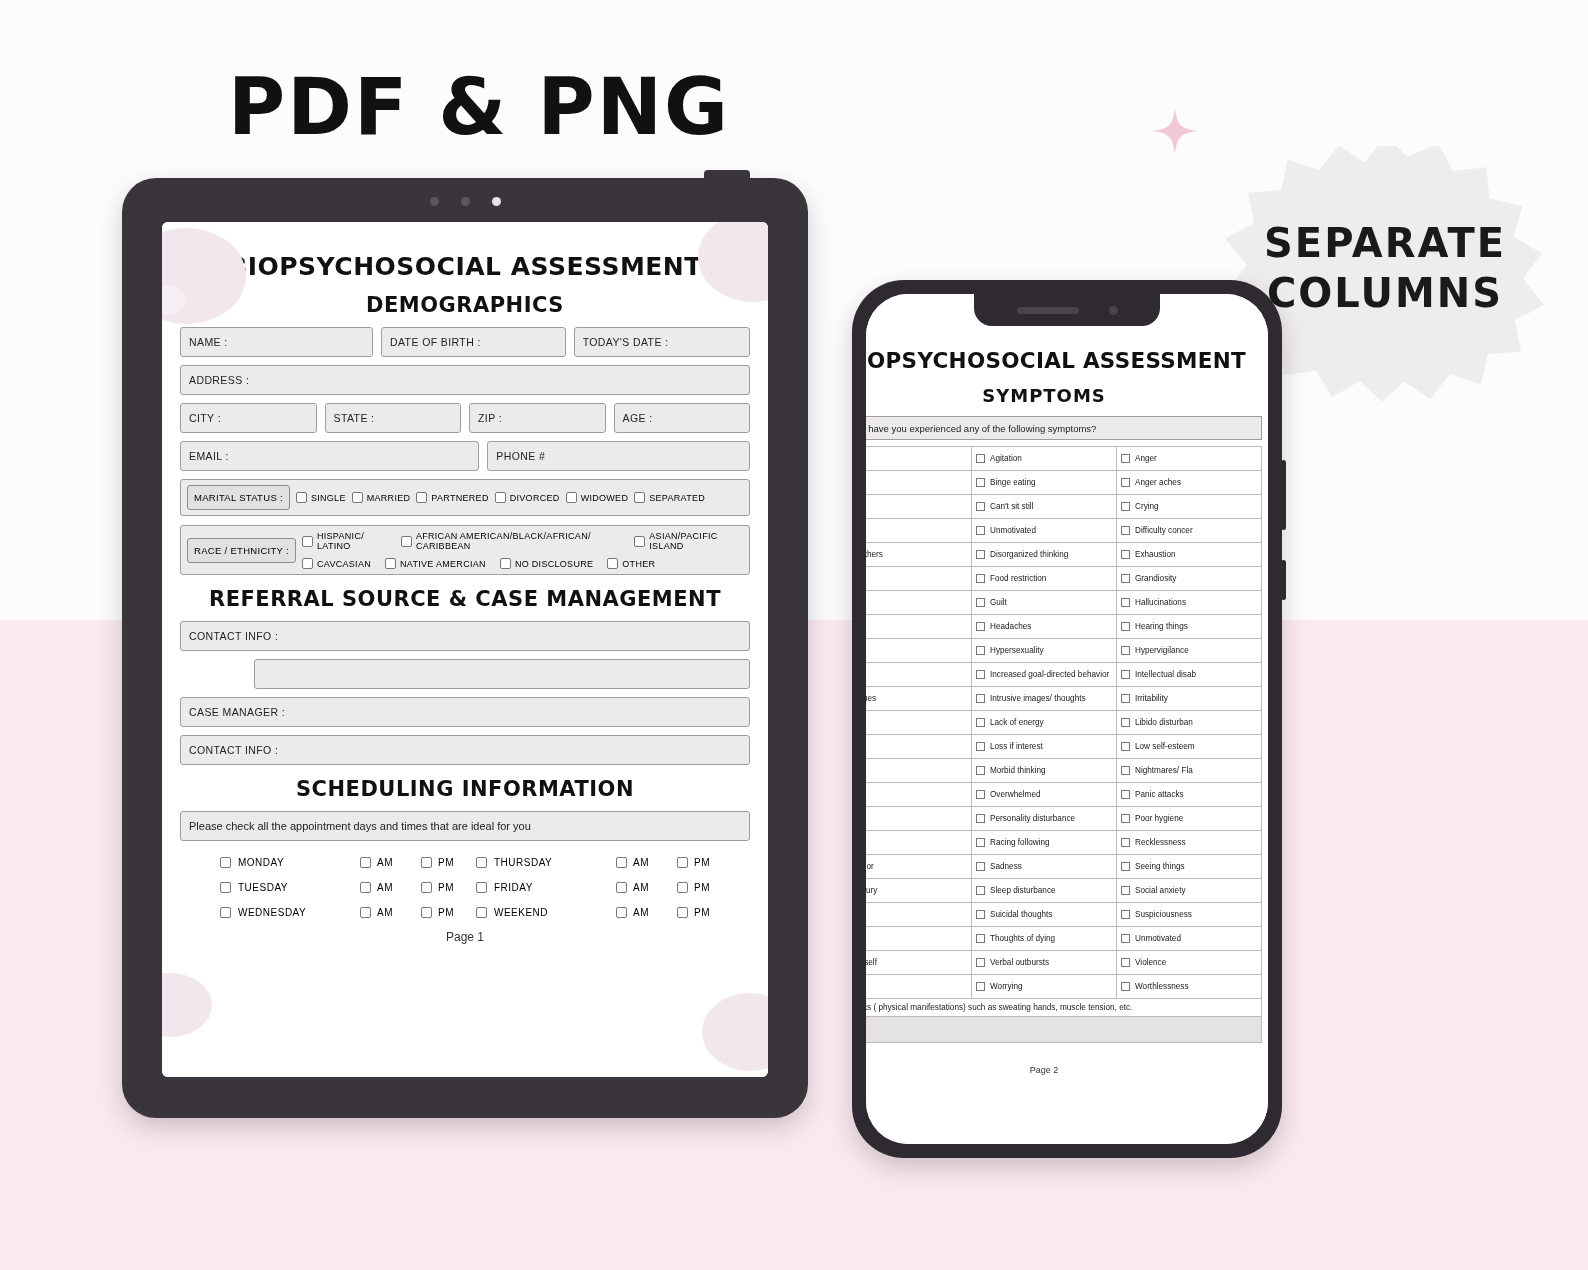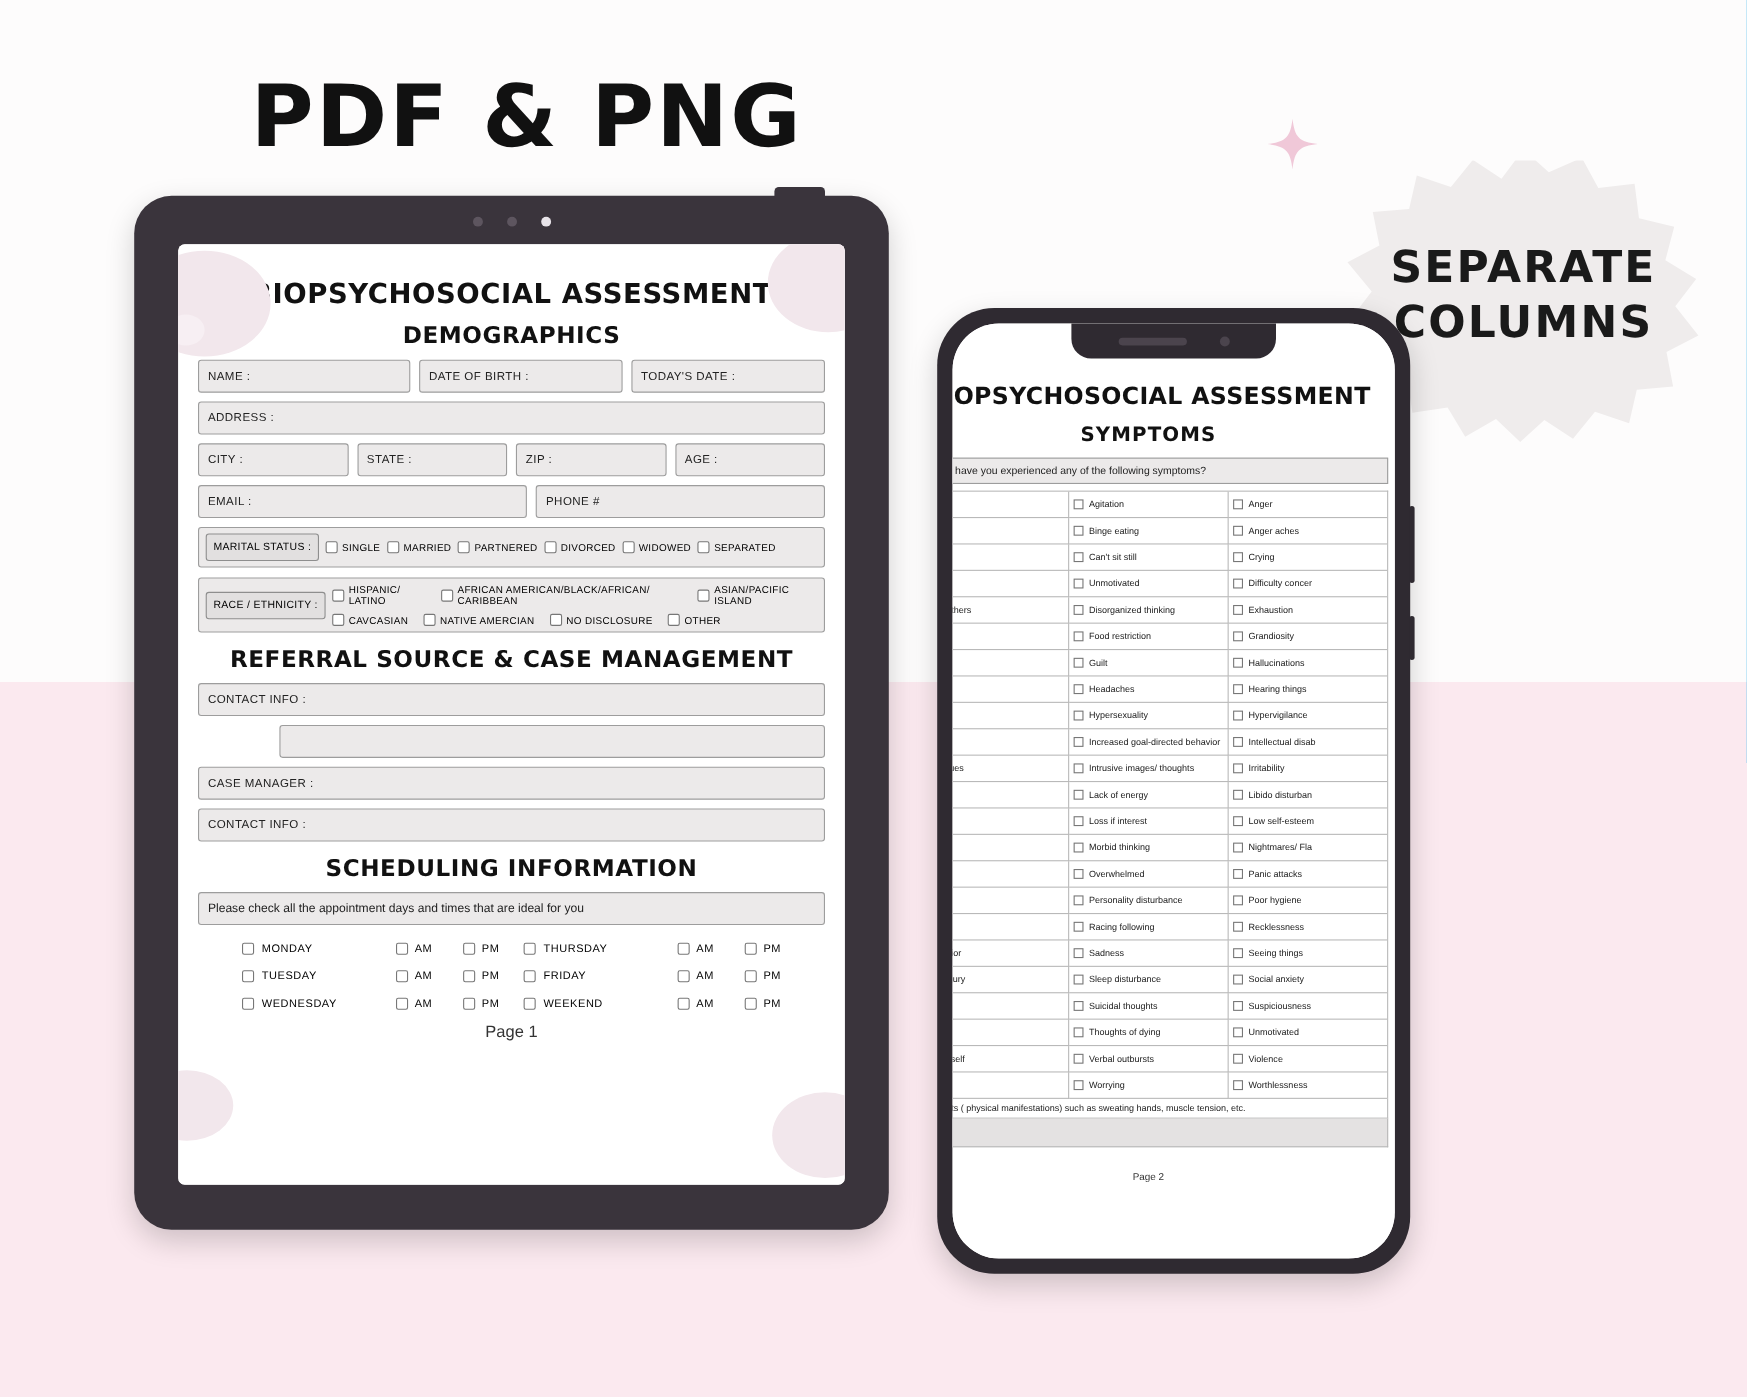--- a/index.html
+++ b/index.html
@@ -126,21 +126,21 @@
     font-size: 9.5px; padding: 6px 6px; letter-spacing: .3px;
     text-transform: uppercase; white-space: nowrap;
   }
   .opt { display: flex; align-items: center; gap: 4px; font-size: 9px; letter-spacing: .3px; text-transform: uppercase; }
   .cb { width: 11px; height: 11px; border: 1px solid #777; background: #fff; border-radius: 2px; flex: none; }
   .note {
     border: 1px solid #9d9d9d; background: #eceaea; border-radius: 3px;
     height: 30px; display: flex; align-items: center; padding: 0 8px;
     font-size: 11px; color: #222;
   }
-  .pagenum { text-align: center; font-size: 15px; color: #333; margin-top: 12px; }
+  .pagenum { text-align: center; font-size: 12px; color: #333; margin-top: 12px; }
   .sched-grid { display: flex; justify-content: center; gap: 22px; margin-top: 16px; }
   .sched-col { display: flex; flex-direction: column; gap: 14px; }
   .sched-row { display: flex; align-items: center; gap: 28px; }
   .sched-day { display: flex; align-items: center; gap: 7px; font-size: 10px; letter-spacing: .5px; width: 112px; text-transform: uppercase; }
   .sched-ap { display: flex; align-items: center; gap: 6px; font-size: 10px; letter-spacing: .5px; }
 
   
   .sform {
     position: absolute; left: -46px; top: 0; width: 448px; height: 850px;
     background: #fff; padding: 40px 0 0 0;

